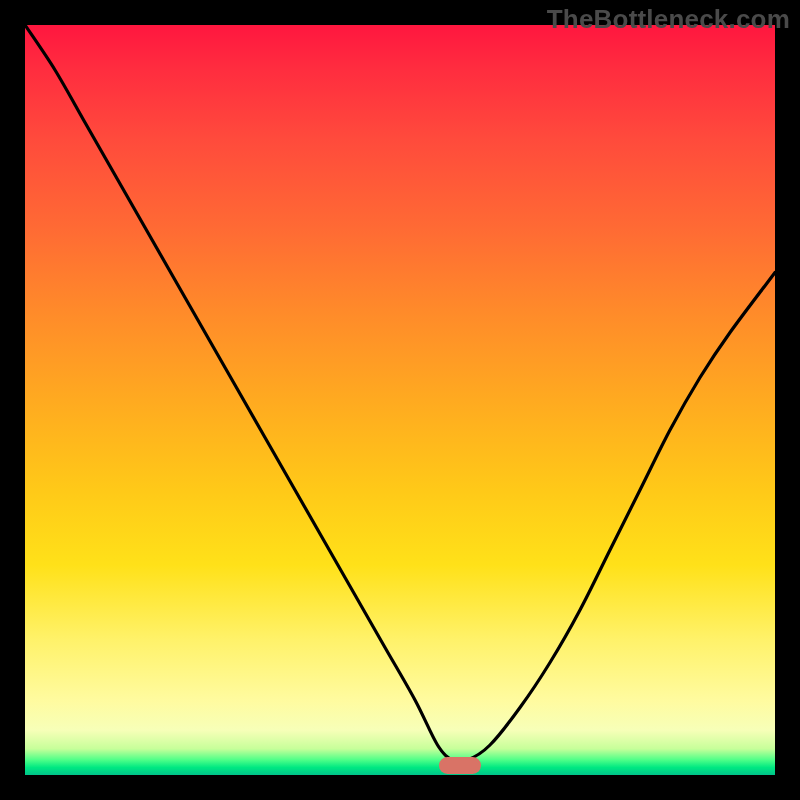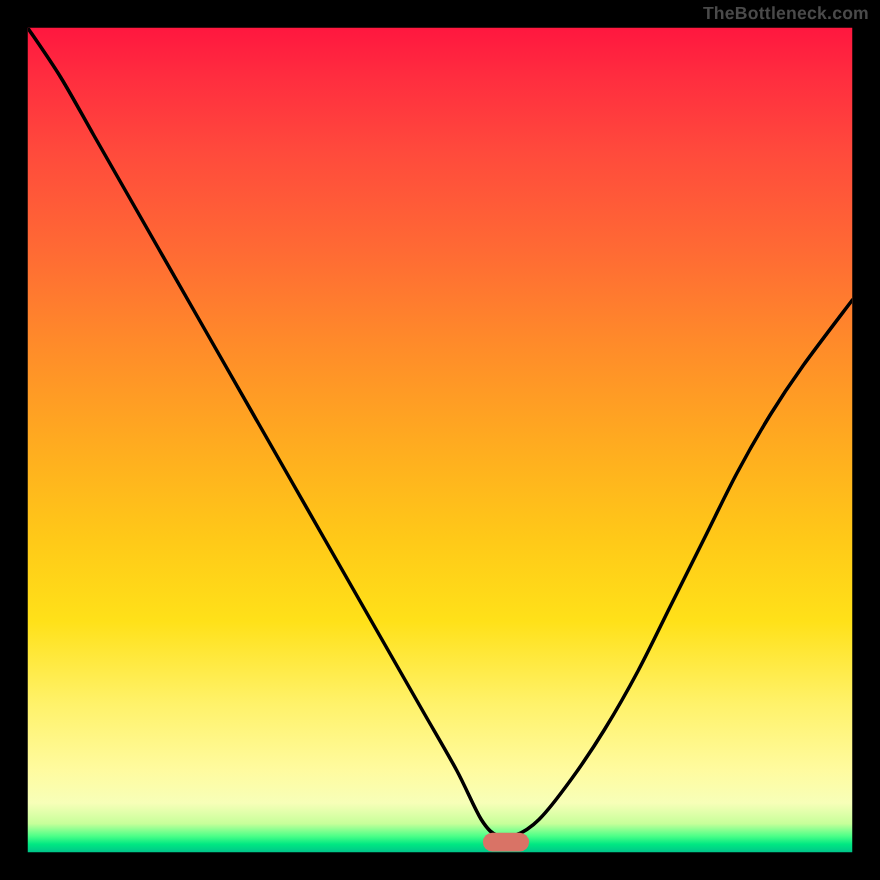--- a/index.html
+++ b/index.html
@@ -15,21 +15,21 @@
     position: relative;
     width: 800px;
     height: 800px;
     background: #000;
   }
   .watermark {
     position: absolute;
     top: 4px;
     right: 10px;
     color: #4a4a4a;
-    font-size: 16px;
+    font-size: 26px;
     font-weight: bold;
     letter-spacing: 0.2px;
     z-index: 5;
   }
   .plot-area {
     position: absolute;
     left: 25px;
     top: 25px;
     width: 750px;
     height: 750px;

